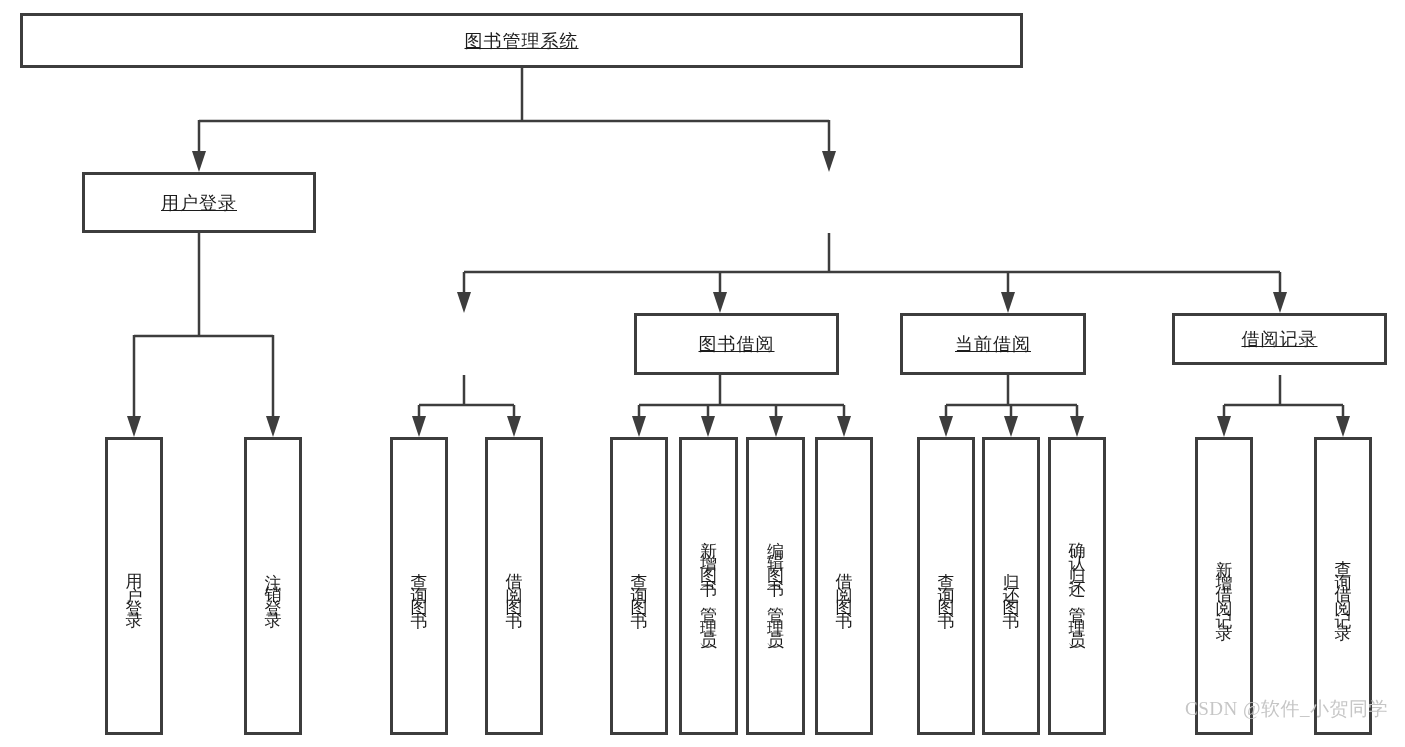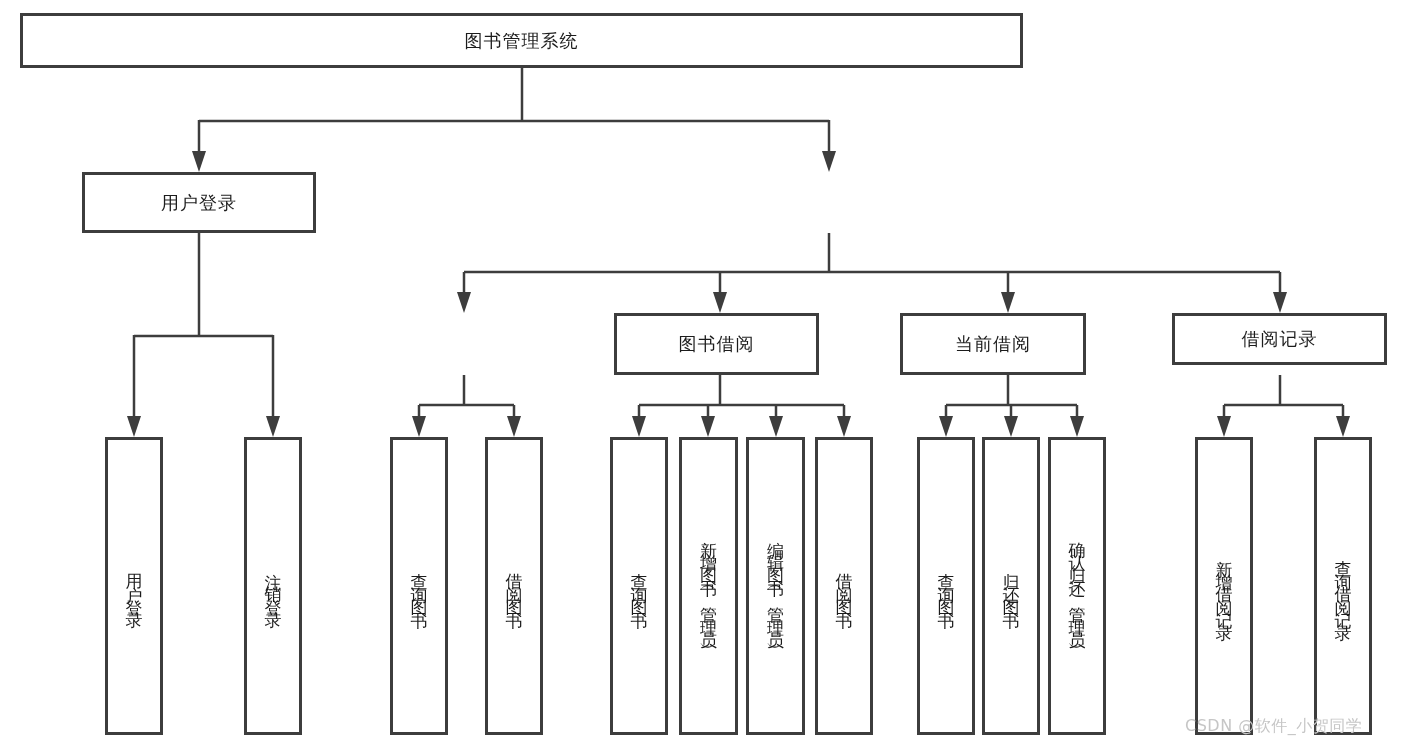--- a/index.html
+++ b/index.html
@@ -5,28 +5,28 @@
   html,body{margin:0;padding:0;background:#ffffff;}
   .canvas{
     position:relative;width:1405px;height:747px;background:#ffffff;
     font-family:"DejaVu Sans","Liberation Sans",sans-serif;color:#1c1c1c;overflow:hidden;
   }
   svg.connectors{position:absolute;left:0;top:0;z-index:1;}
   .node{
     position:absolute;z-index:2;background:#ffffff;border:3px solid #3d3d3d;
     box-sizing:border-box;display:flex;align-items:center;justify-content:center;
   }
-  .hnode .lbl{font-size:18px;letter-spacing:1px;white-space:nowrap;}
+  .hnode .lbl{font-size:18px;letter-spacing:1px;white-space:nowrap;text-decoration:underline;}
   .vbox .vlbl{
     writing-mode:vertical-rl;text-orientation:mixed;
     font-size:17px;letter-spacing:13px;line-height:1;white-space:nowrap;
   }
   .watermark{
-    position:absolute;z-index:5;left:1185px;top:716px;width:215px;
-    font-size:16px;color:#c6c6c6;letter-spacing:0.5px;white-space:nowrap;
+    position:absolute;z-index:5;left:1185px;top:696px;width:215px;
+    font-size:19px;color:#c6c6c6;letter-spacing:0.5px;white-space:nowrap;font-family:Liberation Serif, serif;
   }
 </style>
 </head>
 <body>
 
 <div class="canvas">
 
   <svg class="connectors" width="1405" height="747" viewBox="0 0 1405 747" fill="none" stroke="#3d3d3d" stroke-width="2.5">
 
     <g>
@@ -104,21 +104,21 @@
   </svg>
 
   <div class="node hnode" style="left:20px;top:13px;width:1003px;height:55px">
     <span class="lbl">图书管理系统</span>
   </div>
 
   <div class="node hnode" style="left:82px;top:172px;width:234px;height:61px">
     <span class="lbl">用户登录</span>
   </div>
 
-  <div class="node hnode" style="left:614px;top:313px;width:205px;height:62px">
+  <div class="node hnode" style="left:634px;top:313px;width:205px;height:62px">
     <span class="lbl">图书借阅</span>
   </div>
   <div class="node hnode" style="left:900px;top:313px;width:186px;height:62px">
     <span class="lbl">当前借阅</span>
   </div>
   <div class="node hnode" style="left:1172px;top:313px;width:215px;height:52px">
     <span class="lbl">借阅记录</span>
   </div>
 
   <div class="node vbox" style="left:105px;top:437px;width:58px;height:298px">

